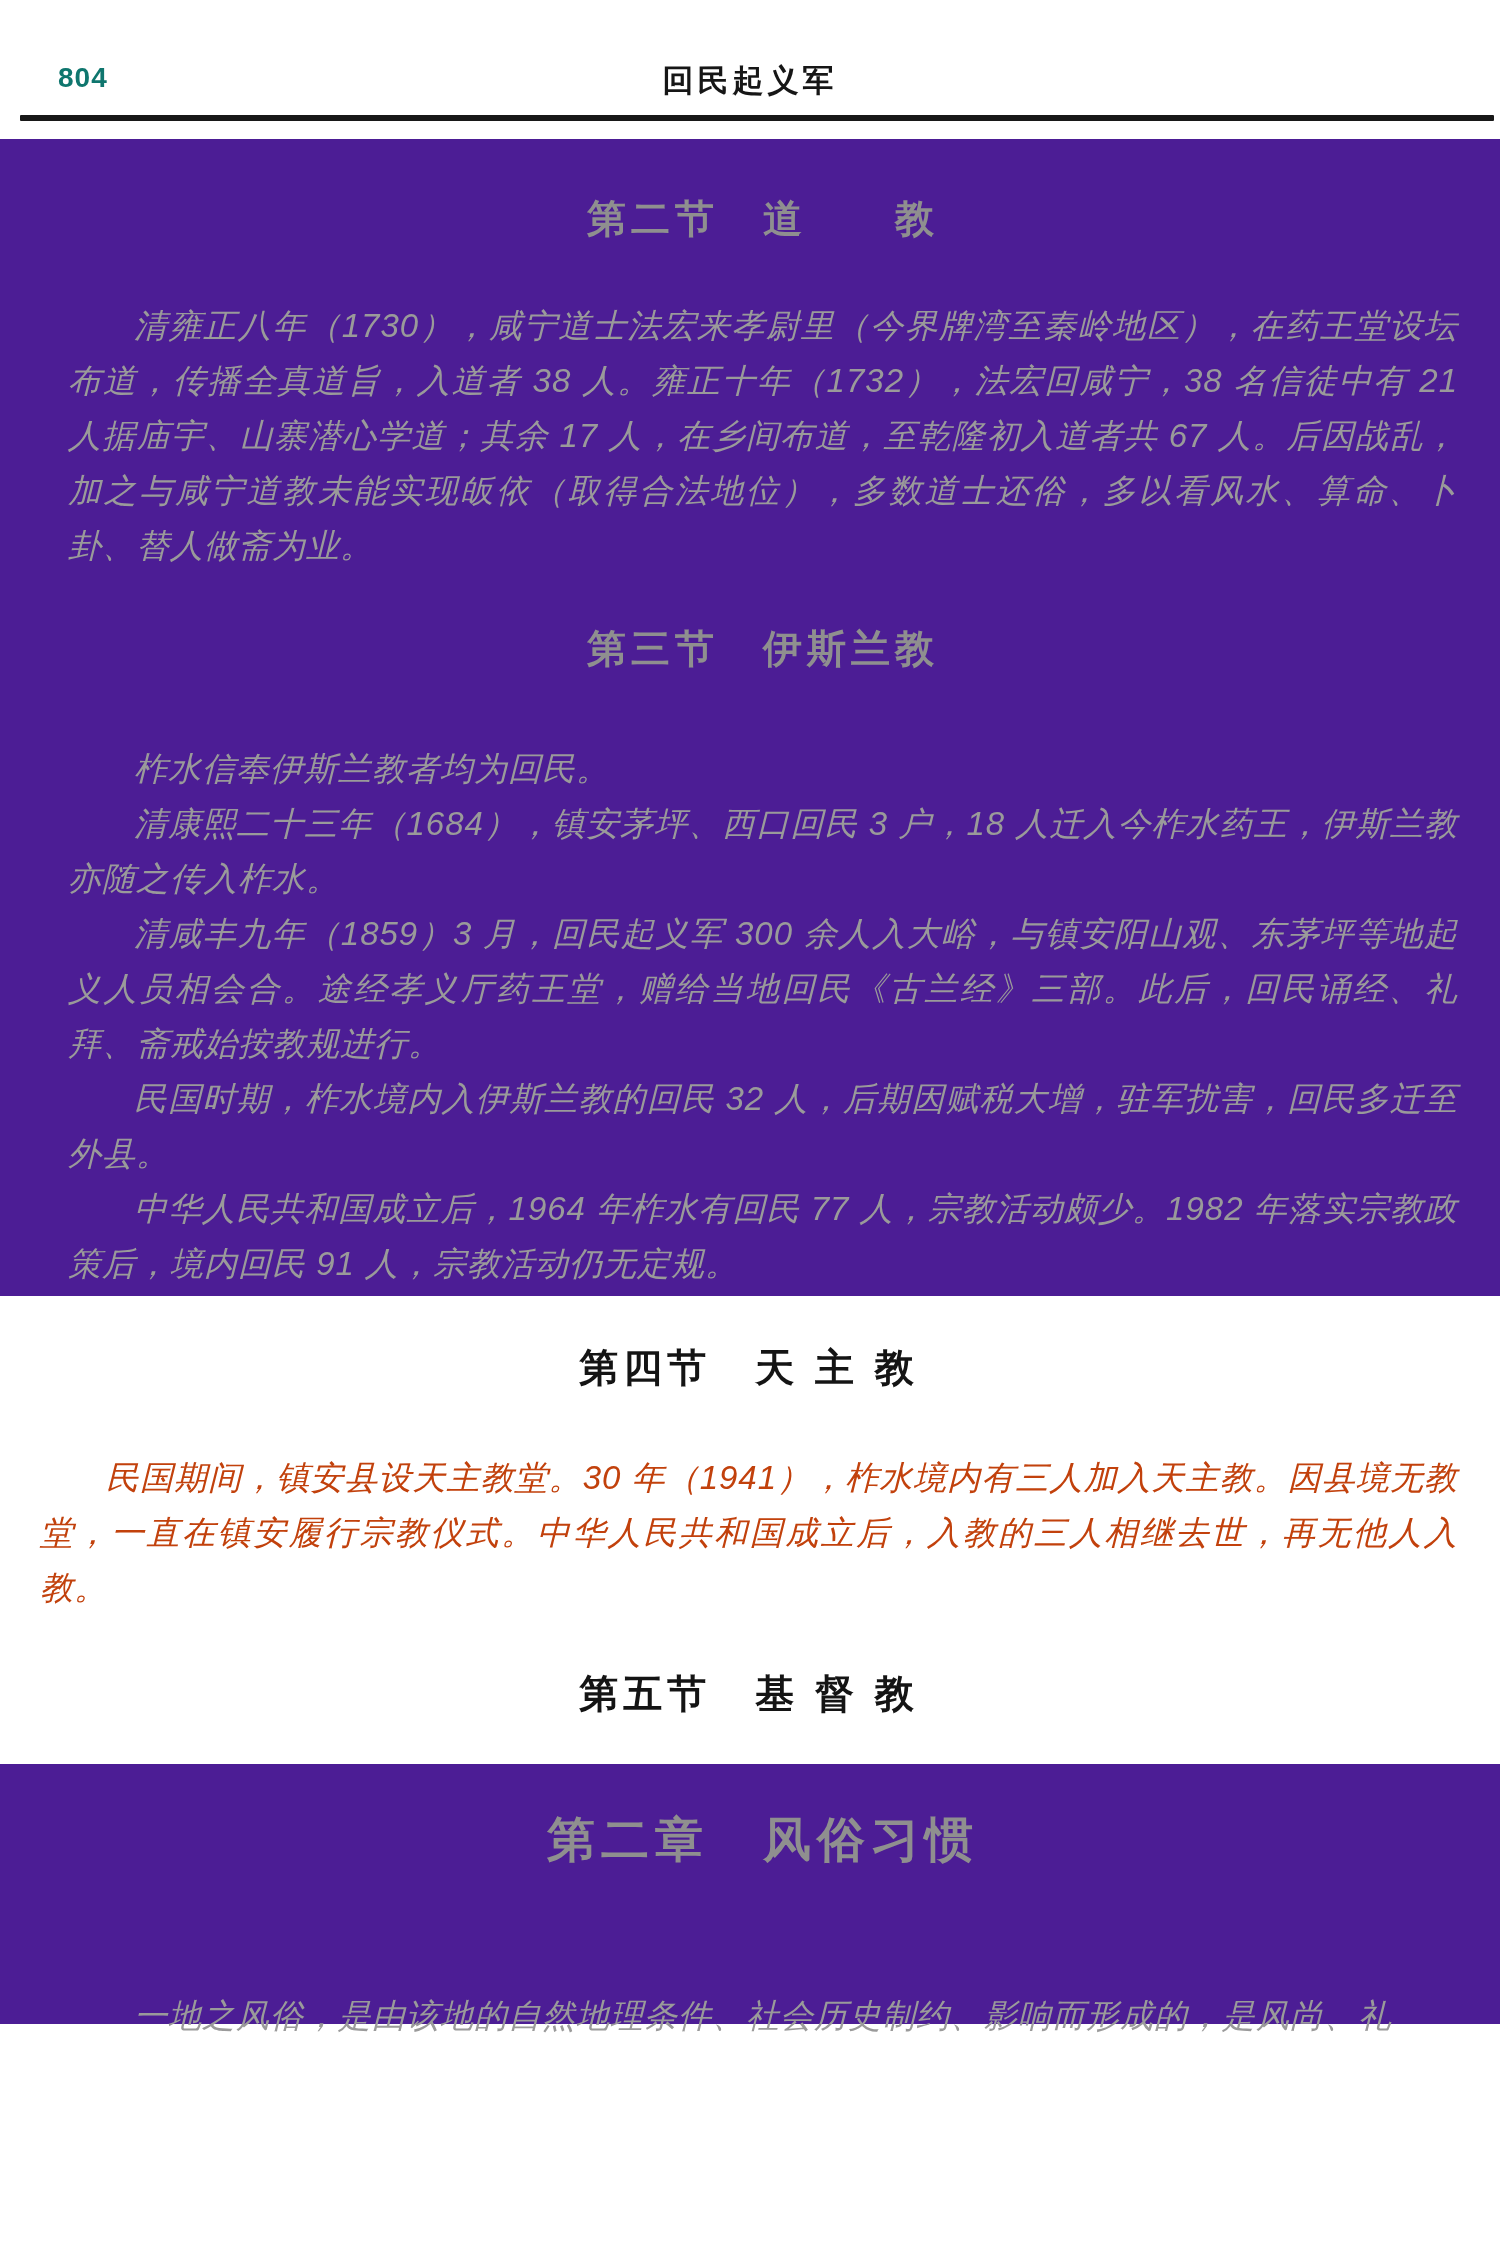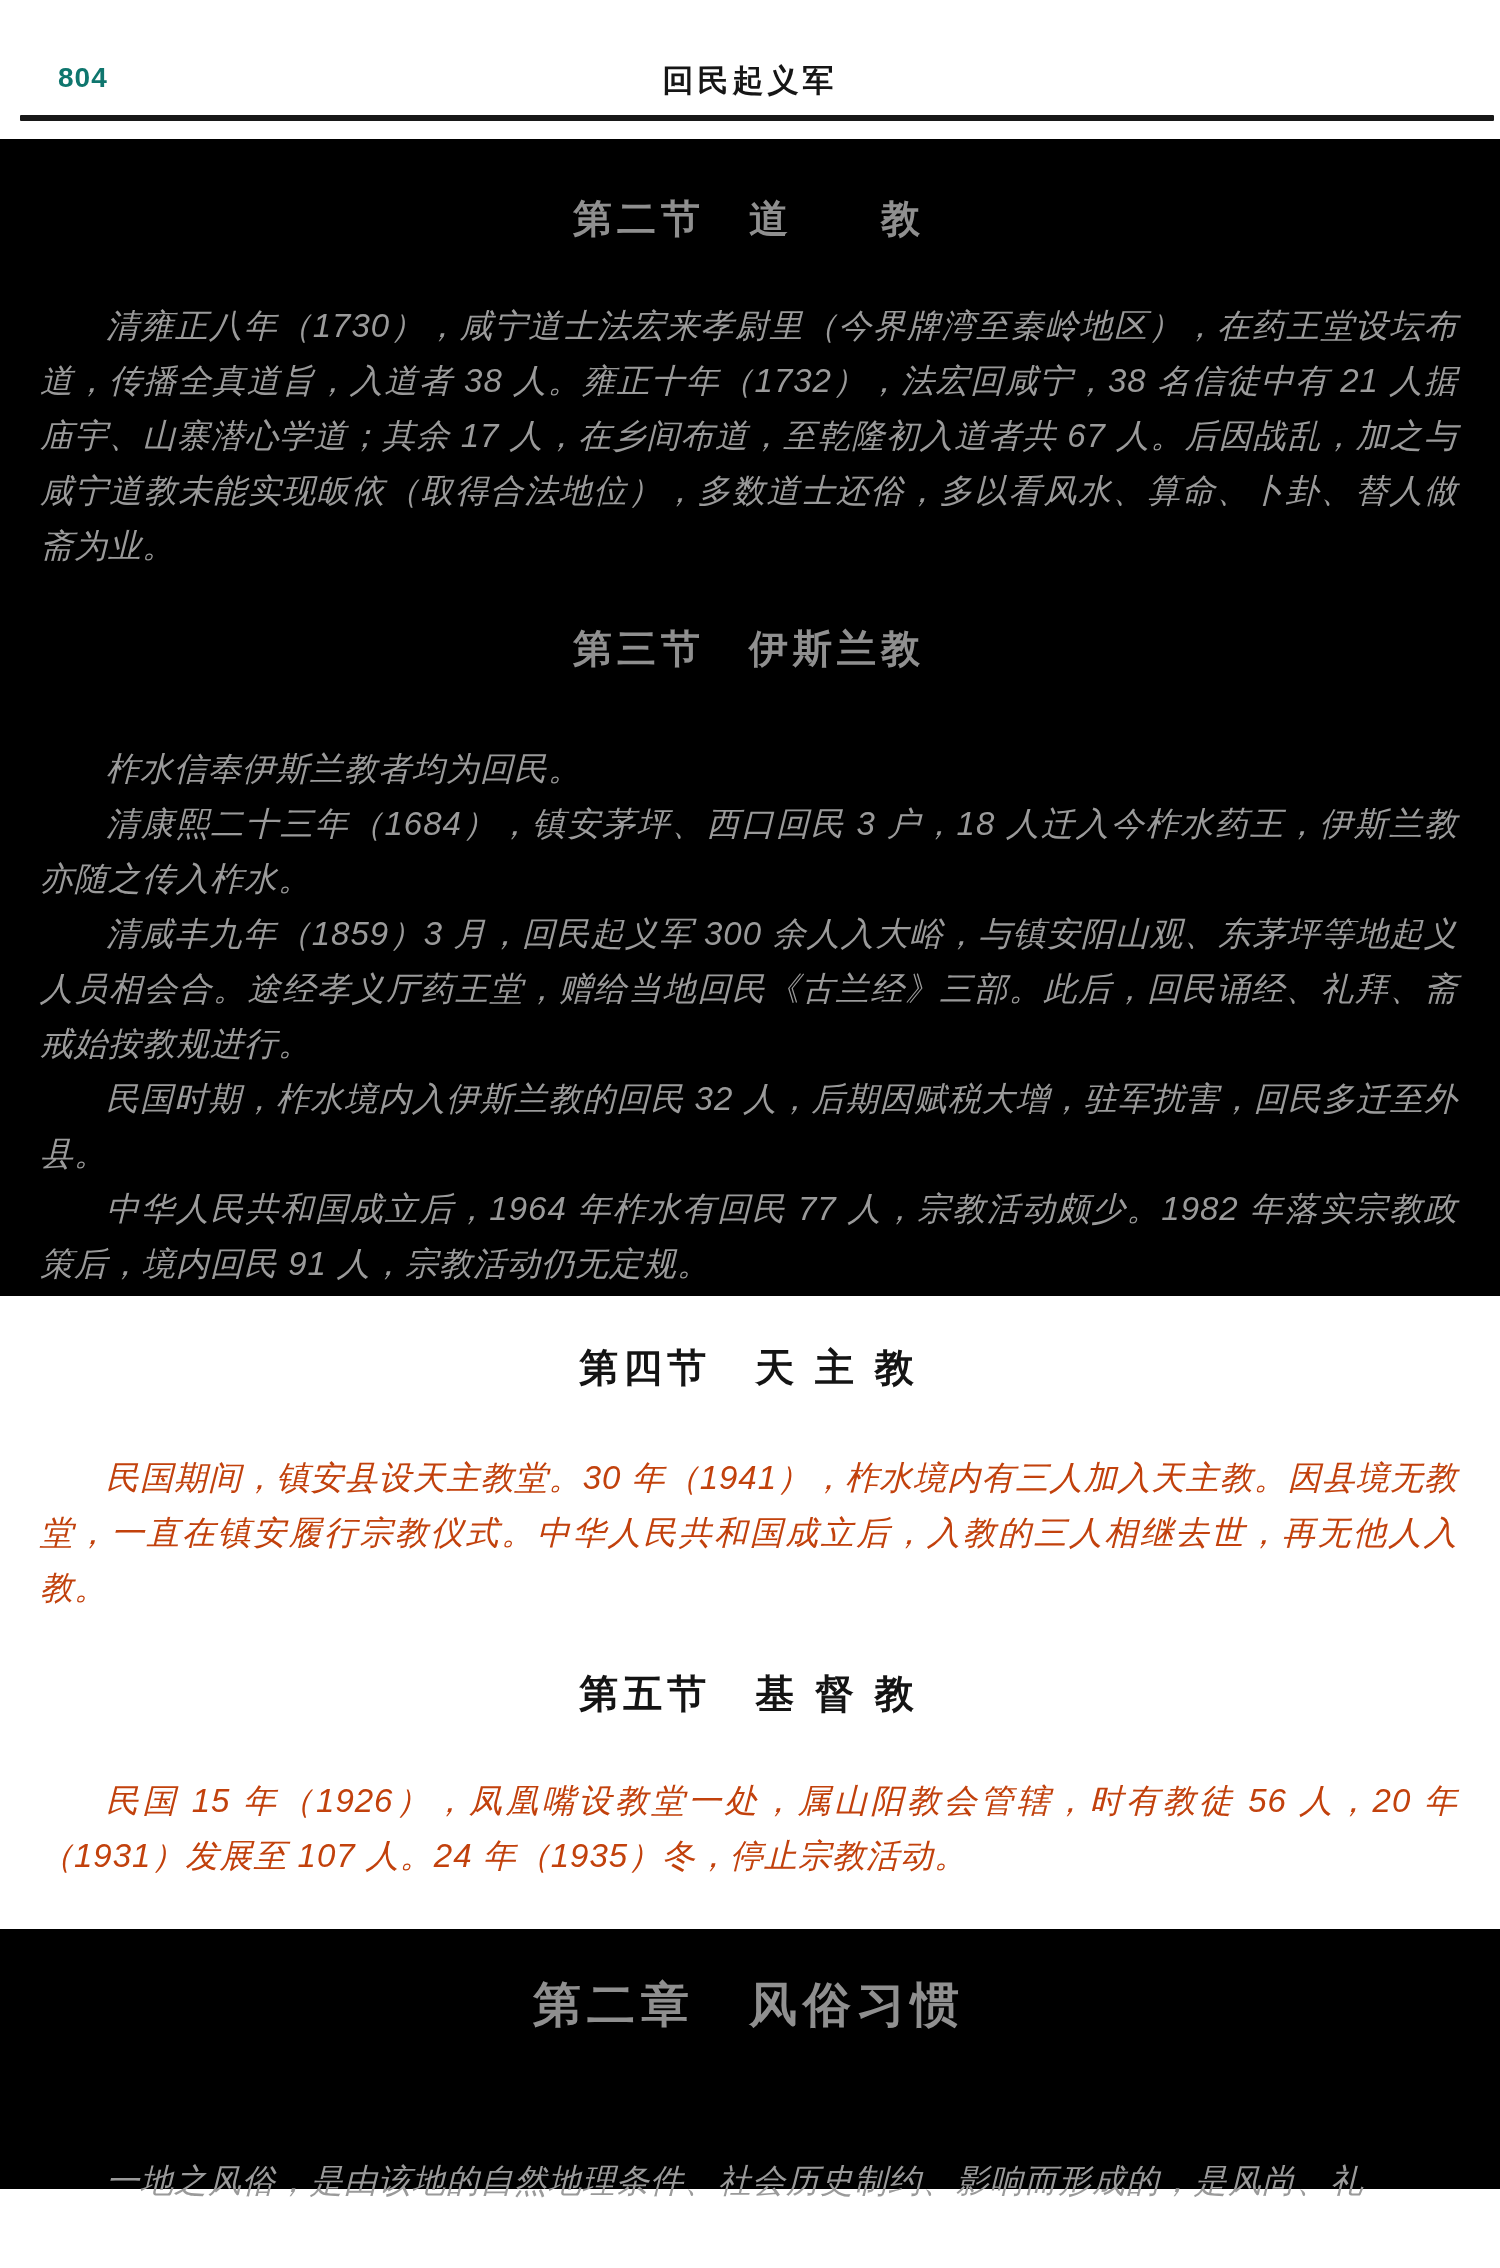--- a/index.html
+++ b/index.html
@@ -43,22 +43,23 @@
     position: absolute;
     left: 20px;
     right: 6px;
     top: 115px;
     height: 6px;
     background: #181818;
     border-radius: 1px;
   }
   
   .scan-band {
-    background: #000000;
+    background: #4c1d95;
     color: #989898;
+    padding-left: 28px;
   }
   .band-1 {
     margin-top: 22px;
     height: 1157px;
     box-sizing: border-box;
     padding-top: 56px;
   }
   .band-2 {
     margin-top: 46px;
     height: 260px;
@@ -136,21 +137,20 @@
 </div>
 
 <div class="white-section dark-text">
   <div class="text-col">
     <h2 class="section-heading heading-catholic">第四节　天 主 教</h2>
 
     <p class="body-line para-catholic">民国期间，镇安县设天主教堂。30 年（1941），柞水境内有三人加入天主教。因县境无教堂，一直在镇安履行宗教仪式。中华人民共和国成立后，入教的三人相继去世，再无他人入教。</p>
 
     <h2 class="section-heading heading-christian">第五节　基 督 教</h2>
 
-    <p class="body-line para-christian">民国 15 年（1926），凤凰嘴设教堂一处，属山阳教会管辖，时有教徒 56 人，20 年（1931）发展至 107 人。24 年（1935）冬，停止宗教活动。</p>
   </div>
 </div>
 
 <div class="scan-band band-2">
   <div class="text-col">
     <h1 class="chapter-heading">第二章　风俗习惯</h1>
 
     <p class="body-line para-customs">一地之风俗，是由该地的自然地理条件、社会历史制约、影响而形成的，是风尚、礼</p>
   </div>
 </div>

